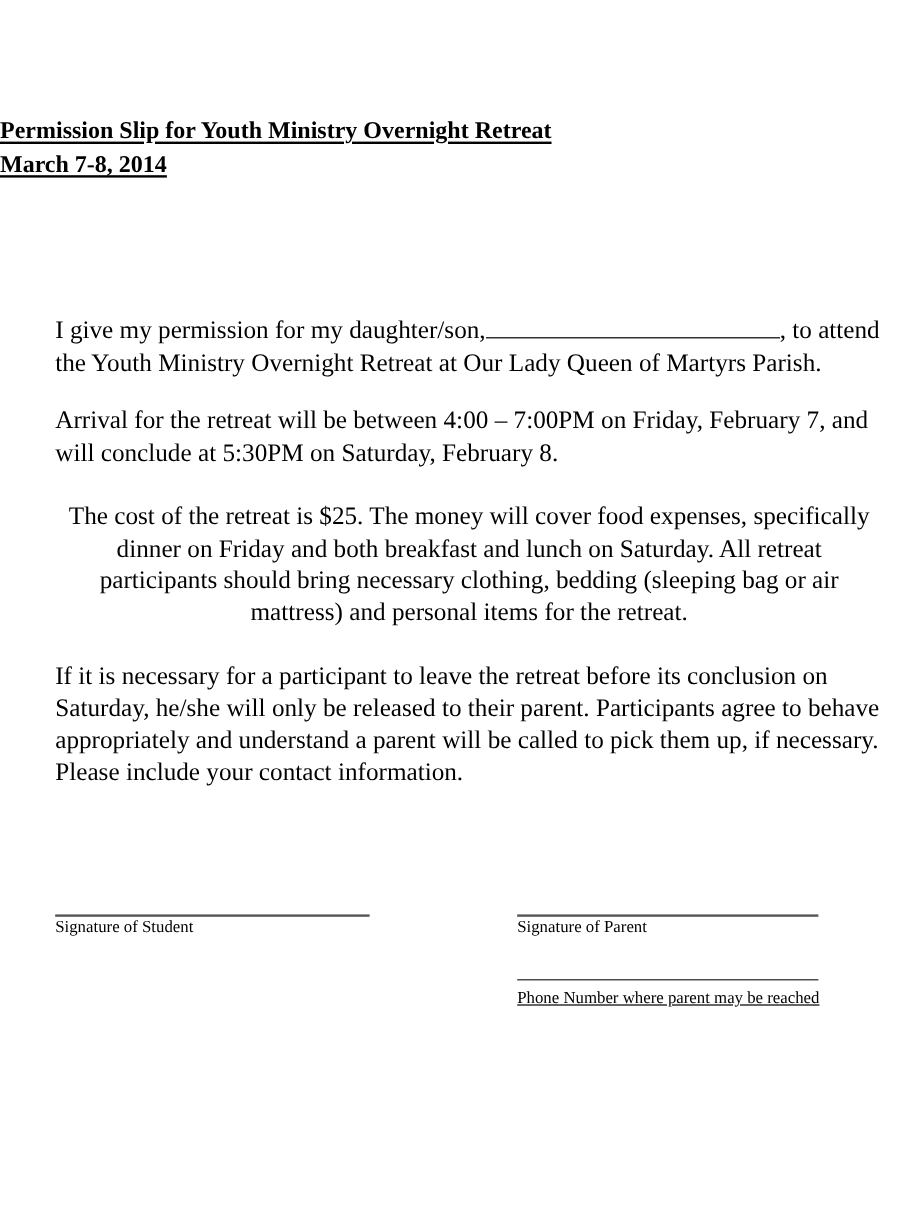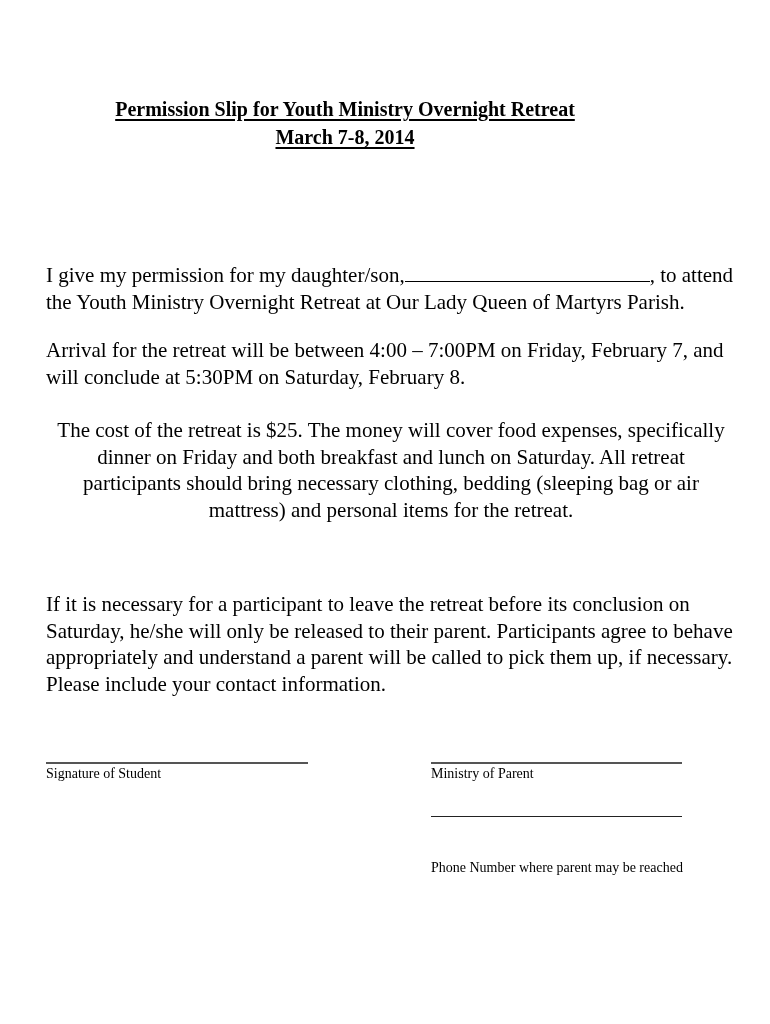--- a/index.html
+++ b/index.html
@@ -1,49 +1,49 @@
 <!DOCTYPE html>
 <html><head>
 <meta charset="utf-8">
 <style>
   html, body { margin: 0; padding: 0; background: #ffffff; }
   body { width: 770px; height: 1024px; position: relative; overflow: hidden;
          font-family: "Liberation Serif", "DejaVu Serif", serif; color: #000; }
-  .title { position: absolute; left: 0; width: 690px; text-align: center;
+  .title { position: absolute; left: 0; width: 690px; 
            font-weight: bold; font-size: 20px; line-height: 24px; }
   .title span { text-decoration: underline; text-underline-offset: 3px; }
   #t1 { top: 97px; }
   #t2 { top: 125px; }
   .para { position: absolute; left: 46px; width: 690px; font-size: 21px; line-height: 26.5px; margin: 0; }
   #p1 { top: 230px; margin-top: 32px; }
   #p2 { top: 337px; }
   #p3 { top: 417px; text-align: center; }
-  #p4 { top: 550px; margin-top: 41px; }
+  #p4 { top: 550px; }
   .blank { display: inline-block; width: 245px; border-bottom: 1.5px solid #000; height: 18px; vertical-align: baseline; }
   .sigline { position: absolute; height: 0; border-top: 2px solid #555; }
   .siglabel { position: absolute; font-size: 14px; line-height: 16px; }
   #l1 { left: 46px; top: 762px; width: 262px; }
   #l2 { left: 431px; top: 762px; width: 251px; }
   #l3 { left: 431px; top: 816px; width: 251px; border-top-width: 1px; border-color:#222; }
   #s1 { left: 46px; top: 766px; }
   #s2 { left: 431px; top: 766px; }
-  #s3 { left: 431px; top: 860px; }
+  #s3 { left: 431px; top: 825px; text-decoration: underline; }
 </style>
 </head>
 <body>
 
 <div id="t1" class="title"><span>Permission Slip for Youth Ministry Overnight Retreat</span></div>
 <div id="t2" class="title"><span>March 7-8, 2014</span></div>
 
 <p id="p1" class="para"><span>I give my permission for my daughter/son,</span><span class="blank"></span><span>, to attend the Youth Ministry Overnight Retreat at Our Lady Queen of Martyrs Parish.</span></p>
 
 <p id="p2" class="para">Arrival for the retreat will be between 4:00 – 7:00PM on Friday, February 7, and will conclude at 5:30PM on Saturday, February 8.</p>
 <p id="p3" class="para">The cost of the retreat is $25. The money will cover food expenses, specifically dinner on Friday and both breakfast and lunch on Saturday. All retreat participants should bring necessary clothing, bedding (sleeping bag or air mattress) and personal items for the retreat.</p>
 <p id="p4" class="para">If it is necessary for a participant to leave the retreat before its conclusion on Saturday, he/she will only be released to their parent. Participants agree to behave appropriately and understand a parent will be called to pick them up, if necessary. Please include your contact information.</p>
 
 <div id="l1" class="sigline"></div>
 <div id="s1" class="siglabel">Signature of Student</div>
 
 <div id="l2" class="sigline"></div>
-<div id="s2" class="siglabel">Ministry of Parent</div>
+<div id="s2" class="siglabel">Signature of Parent</div>
 
 <div id="l3" class="sigline"></div>
 <div id="s3" class="siglabel">Phone Number where parent may be reached</div>
 
 </body></html>

